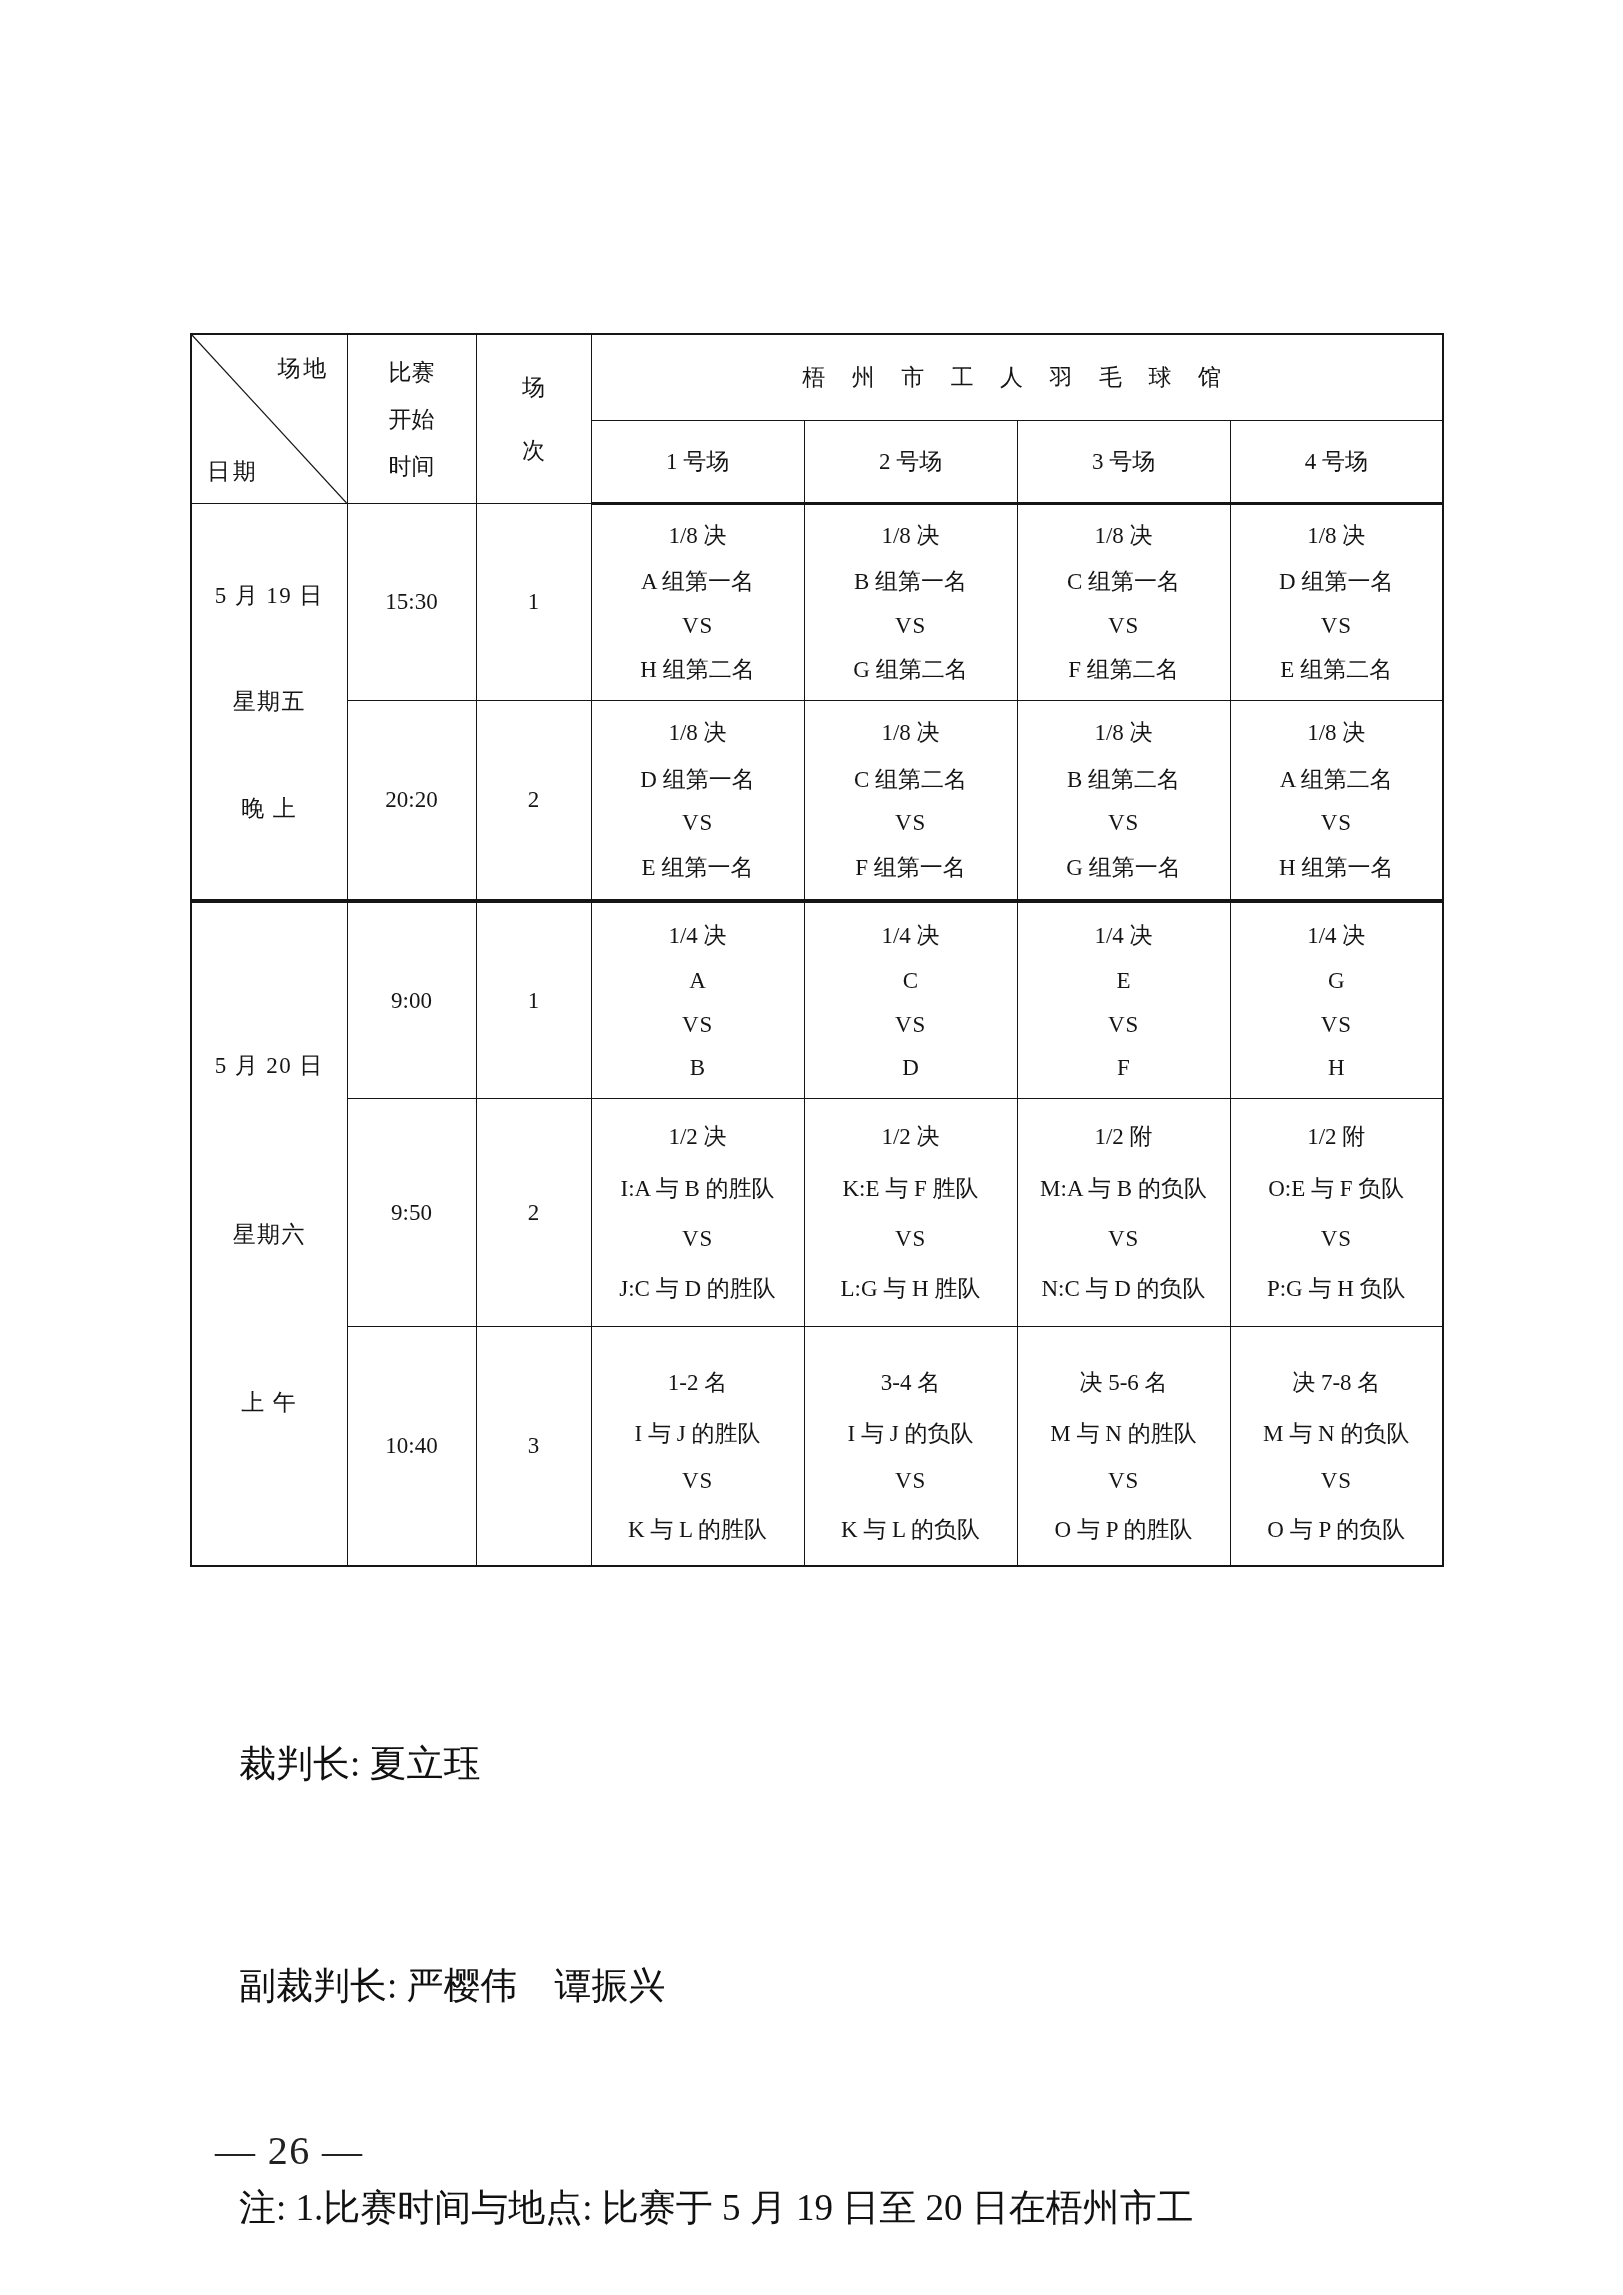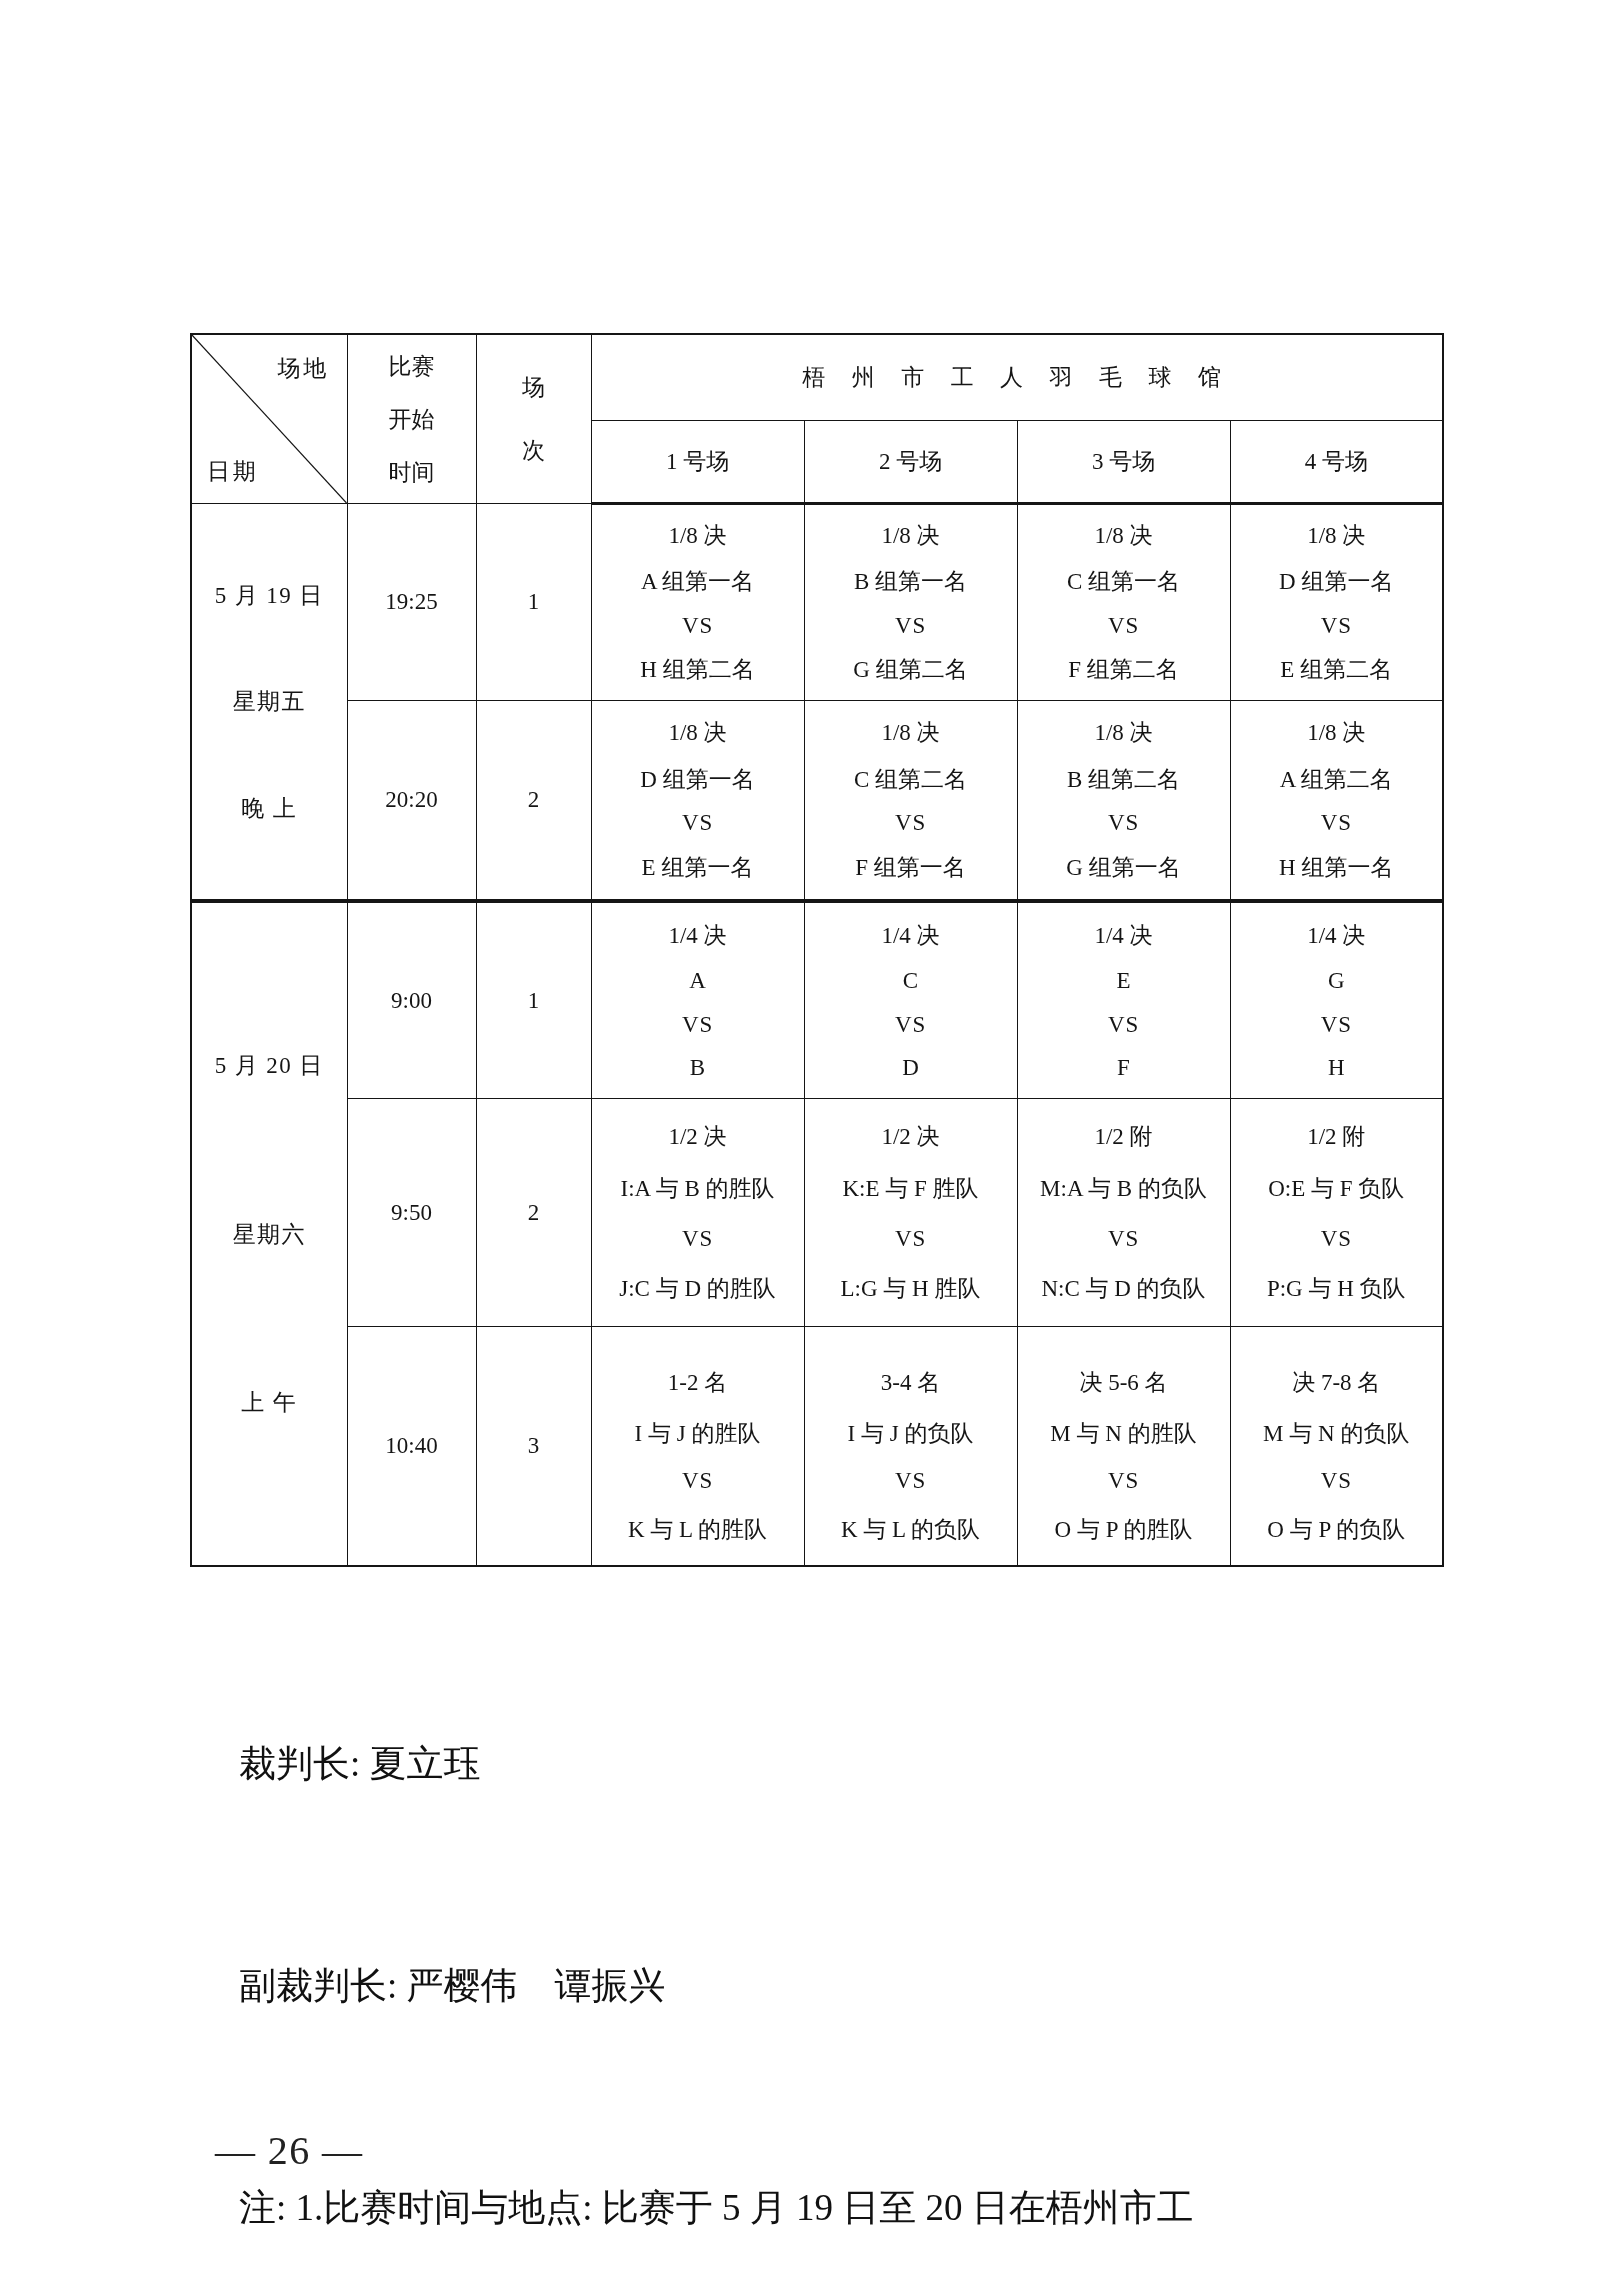--- a/index.html
+++ b/index.html
@@ -32,21 +32,21 @@
   thead tr.hr2 th{height:81px;}
   th.venue-cell{border-bottom-width:2.7px;letter-spacing:0.45em;font-size:24.4px;}
   tr.hr2 th{border-bottom-width:3.4px;}
   th.corner-cell,th.time-head,th.session-head{border-bottom-width:3.4px;}
   
   th.corner-cell{position:relative;}
   .corner-wrap{position:relative;width:100%;height:168px;}
   .corner-wrap svg{position:absolute;left:0;top:0;width:100%;height:100%;}
   .corner-top{position:absolute;top:17.6px;right:17.6px;font-size:23px;letter-spacing:2.7px;}
   .corner-bottom{position:absolute;bottom:16.2px;left:15px;font-size:23px;letter-spacing:2.7px;}
-  .time-head-lines{display:flex;flex-direction:column;justify-content:center;gap:22px;}
+  .time-head-lines{display:flex;flex-direction:column;justify-content:center;gap:16px;}
   .session-head-lines{display:flex;flex-direction:column;justify-content:space-evenly;height:156px;}
   
   tbody td{font-size:23px;}
   tr.day2-start td{border-top-width:4.1px;}
   .lines{display:flex;flex-direction:column;justify-content:space-evenly;align-items:center;}
   tr.row-a .lines{height:195px;}
   tr.row-b .lines{height:198px;}
   tr.row-c .lines{height:195px;}
   tr.row-d .lines{height:227px;text-align:right;}
   tr.row-e .lines{height:218px;margin-top:20px;}
@@ -117,21 +117,21 @@
     </thead>
     <tbody>
       <tr class="row-a">
         <td rowspan="2">
           <div class="date-lines g1">
             <div>5 月 19 日</div>
             <div>星期五</div>
             <div>晚  上</div>
           </div>
         </td>
-        <td>19:25</td>
+        <td>15:30</td>
         <td>1</td>
         <td>
             <div class="lines">
           <div>1/8 决</div>
           <div>A 组第一名</div>
           <div class="vs">VS</div>
           <div>H 组第二名</div>
         </div>
           </td>
         <td>

